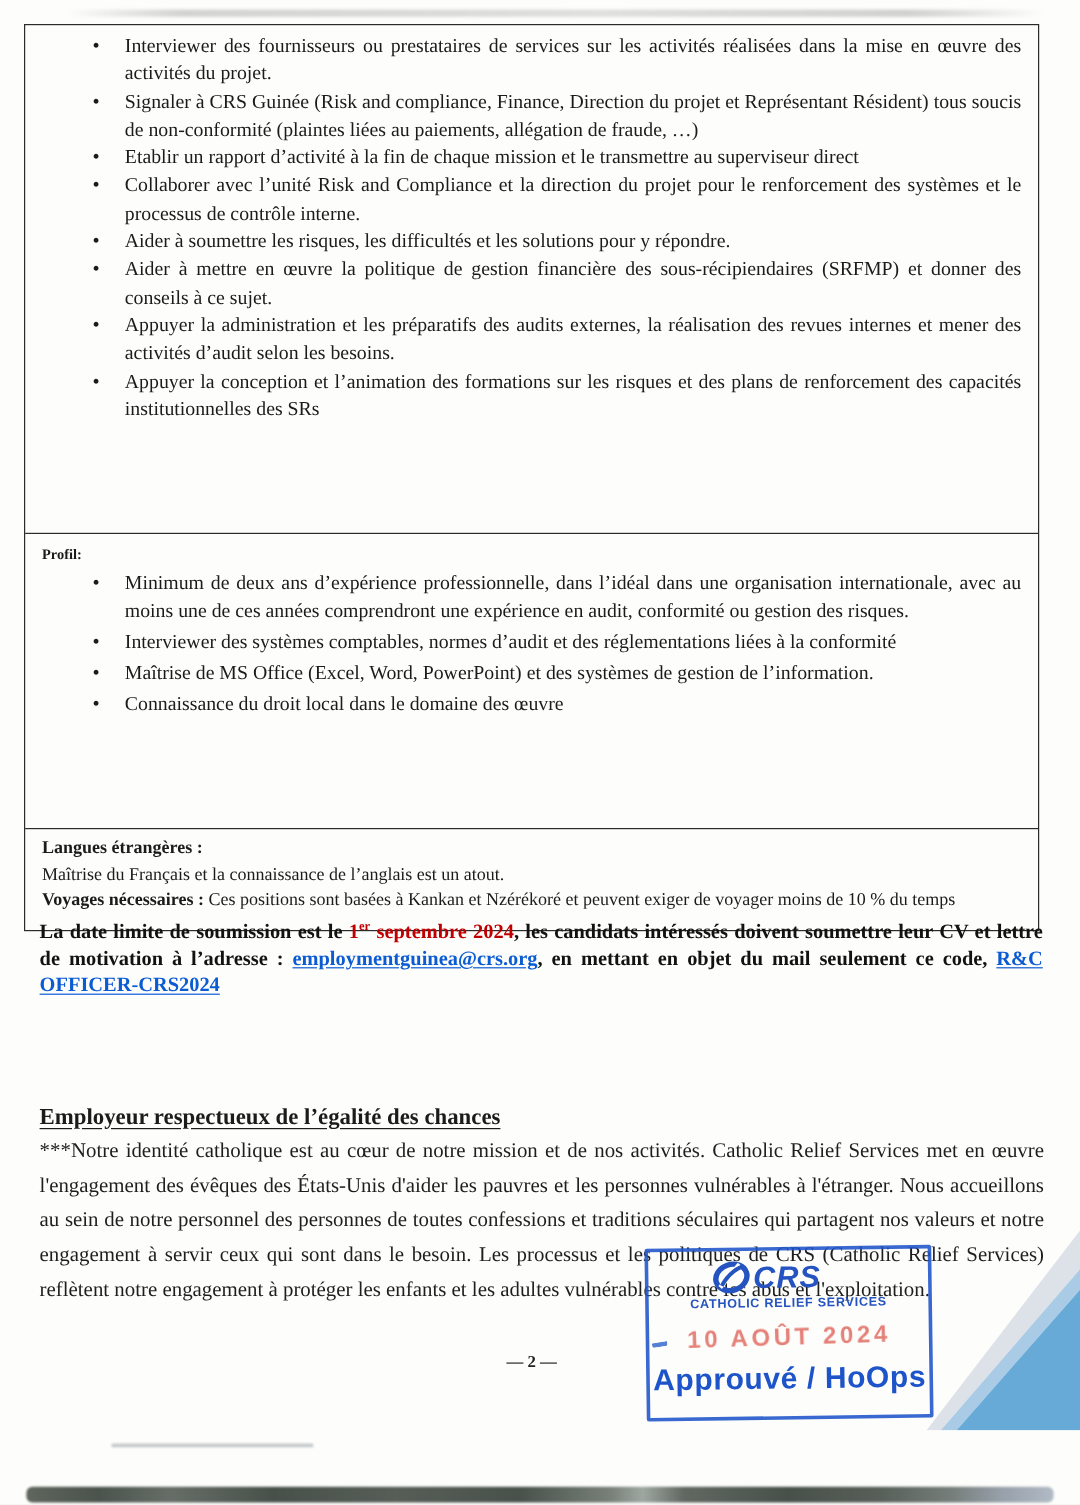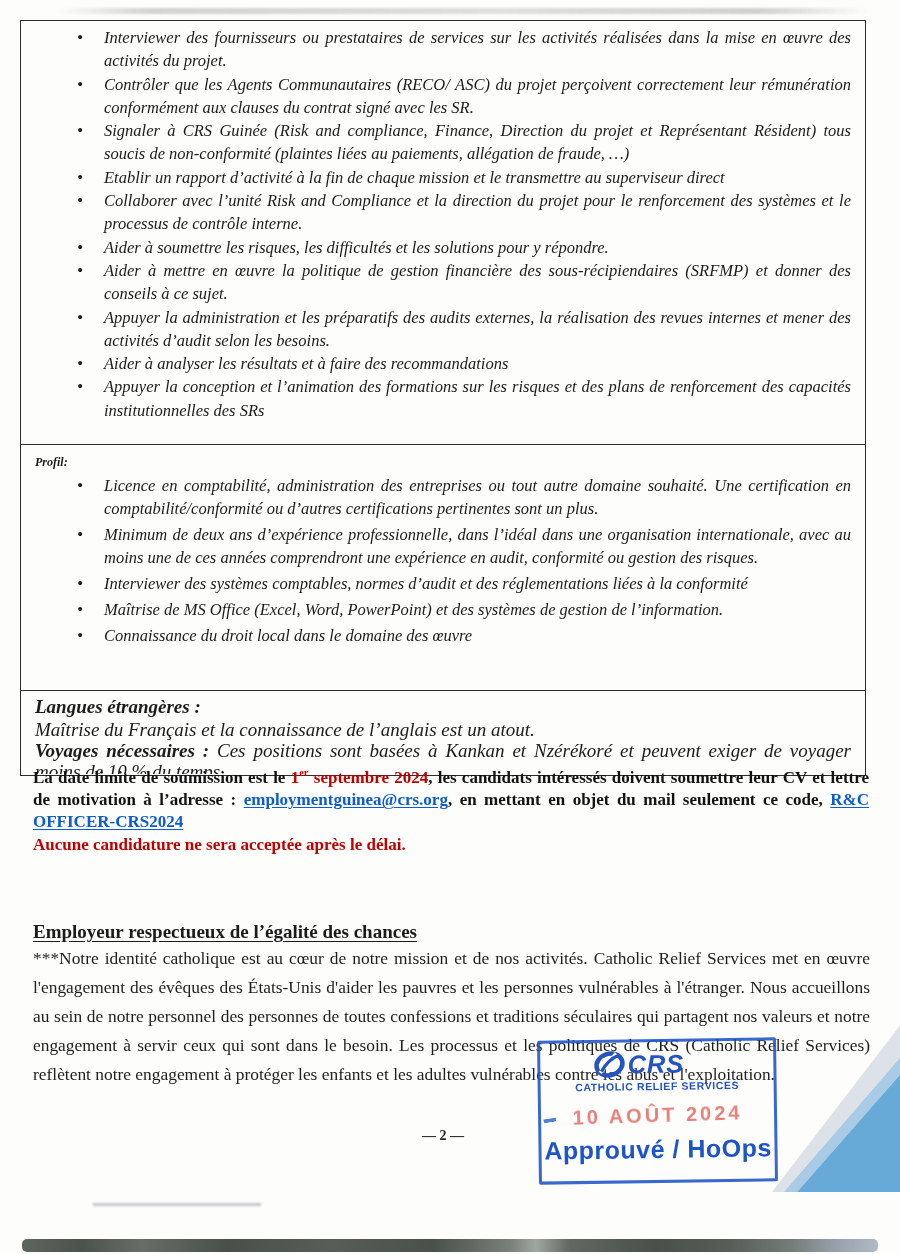--- a/index.html
+++ b/index.html
@@ -40,35 +40,35 @@
   }
   .wedge .blue {
     position:absolute; inset:0; background:#67aad7;
     clip-path:polygon(100% 31%, 100% 100%, 22% 100%);
   }
   
   .doc-table {
     position:absolute; top:20px; left:20px; width:846px; height:756px;
     border:1.7px solid #2b2b2b;
   }
-  .t-row { overflow:hidden; padding:5px 12px 0 0;font-style:italic; }
+  .t-row { overflow:hidden; padding:5px 12px 0 0; }
   .row-resp { height:423px; }
   .row-profil { height:246px; border-top:1.6px solid #2b2b2b; }
   .row-langues { height:84px; border-top:1.6px solid #2b2b2b; padding-left:14px; padding-top:4px; }
   ul.bullets { list-style:none; margin:0; padding:0 2px 0 56px; }
   ul.bullets li {
     position:relative; padding-left:27px; text-align:justify;
     font-size:16.5px; line-height:23.3px;
   }
   ul.bullets li::before {
     content:"•"; position:absolute; left:0; top:0; font-size:17px;
   }
   .row-profil ul.bullets li { line-height:23px; margin-bottom:3px; }
   .cell-heading { font-weight:bold; font-size:12px; padding-left:14px; line-height:24px; }
-  .row-langues { font-size:19px; line-height:21px; }
+  .row-langues { font-size:15px; line-height:21px; }
   .row-langues .lang-head { font-weight:bold; line-height:24px; }
   .row-langues p { text-align:justify; padding-right:2px; }
   .inline-bold { font-weight:bold; }
   
   .deadline {
     position:absolute; top:762px; left:33px; width:836px;
     font-weight:bold; font-size:17px; line-height:22.4px; text-align:justify;
     color:#121212;
   }
   .red-text { color:#c00000; }
@@ -125,46 +125,43 @@
 
   <div class="smudge-top"></div>
 
   <div class="doc-table">
 
     <div class="t-row row-resp">
       <ul class="bullets">
 
           <li><span>Interviewer des fournisseurs ou prestataires de services sur les activités réalisées dans la mise en œuvre des activités du projet.</span></li>
 
-          <li><span>Contrôler que les Agents Communautaires (RECO/ ASC) du projet perçoivent correctement leur rémunération conformément aux clauses du contrat signé avec les SR.</span></li>
 
           <li><span>Signaler à CRS Guinée (Risk and compliance, Finance, Direction du projet et Représentant Résident) tous soucis de non-conformité (plaintes liées au paiements, allégation de fraude, …)</span></li>
 
           <li><span>Etablir un rapport d’activité à la fin de chaque mission et le transmettre au superviseur direct</span></li>
 
           <li><span>Collaborer avec l’unité Risk and Compliance et la direction du projet pour le renforcement des systèmes et le processus de contrôle interne.</span></li>
 
           <li><span>Aider à soumettre les risques, les difficultés et les solutions pour y répondre.</span></li>
 
           <li><span>Aider à mettre en œuvre la politique de gestion financière des sous-récipiendaires (SRFMP) et donner des conseils à ce sujet.</span></li>
 
           <li><span>Appuyer la administration et les préparatifs des audits externes, la réalisation des revues internes et mener des activités d’audit selon les besoins.</span></li>
 
-          <li><span>Aider à analyser les résultats et à faire des recommandations</span></li>
 
           <li><span>Appuyer la conception et l’animation des formations sur les risques et des plans de renforcement des capacités institutionnelles des SRs</span></li>
 
         </ul>
     </div>
 
     <div class="t-row row-profil">
       <div class="cell-heading">Profil:</div>
       <ul class="bullets">
 
-          <li><span>Licence en comptabilité, administration des entreprises ou tout autre domaine souhaité. Une certification en comptabilité/conformité ou d’autres certifications pertinentes sont un plus.</span></li>
 
           <li><span>Minimum de deux ans d’expérience professionnelle, dans l’idéal dans une organisation internationale, avec au moins une de ces années comprendront une expérience en audit, conformité ou gestion des risques.</span></li>
 
           <li><span>Interviewer des systèmes comptables, normes d’audit et des réglementations liées à la conformité</span></li>
 
           <li><span>Maîtrise de MS Office (Excel, Word, PowerPoint) et des systèmes de gestion de l’information.</span></li>
 
           <li><span>Connaissance du droit local dans le domaine des œuvre</span></li>
         </ul>
     </div>
@@ -172,21 +169,20 @@
     <div class="t-row row-langues">
       <div class="lang-head">Langues étrangères :</div>
       <p>Maîtrise du Français et la connaissance de l’anglais est un atout.</p>
       <p><span class="inline-bold">Voyages nécessaires :</span><span> Ces positions sont basées à Kankan et Nzérékoré et peuvent exiger de voyager moins de 10 % du temps</span></p>
     </div>
 
   </div>
 
   <div class="deadline">
     <span>La date limite de soumission est le </span><span class="red-text"><span>1</span><sup>er</sup><span> septembre 2024</span></span><span>, les candidats intéressés doivent soumettre leur CV et lettre de motivation à l’adresse : </span><a>employmentguinea@crs.org</a><span>, en mettant en objet du mail seulement ce code, </span><span class="link-style">R&amp;C OFFICER-CRS2024</span>
-    <div class="warning-line">Aucune candidature ne sera acceptée après le délai.</div>
   </div>
 
   <div class="eo-heading">Employeur respectueux de l’égalité des chances</div>
   <div class="eo-body">***Notre identité catholique est au cœur de notre mission et de nos activités. Catholic Relief Services met en œuvre l'engagement des évêques des États-Unis d'aider les pauvres et les personnes vulnérables à l'étranger. Nous accueillons au sein de notre personnel des personnes de toutes confessions et traditions séculaires qui partagent nos valeurs et notre engagement à servir ceux qui sont dans le besoin. Les processus et les politiques de CRS (Catholic Relief Services) reflètent notre engagement à protéger les enfants et les adultes vulnérables contre les abus et l'exploitation.</div>
 
   <div class="page-num">— 2 —</div>
 
   <div class="stamp">
     <div class="ink-dash"></div>
     <div class="logo-row">

